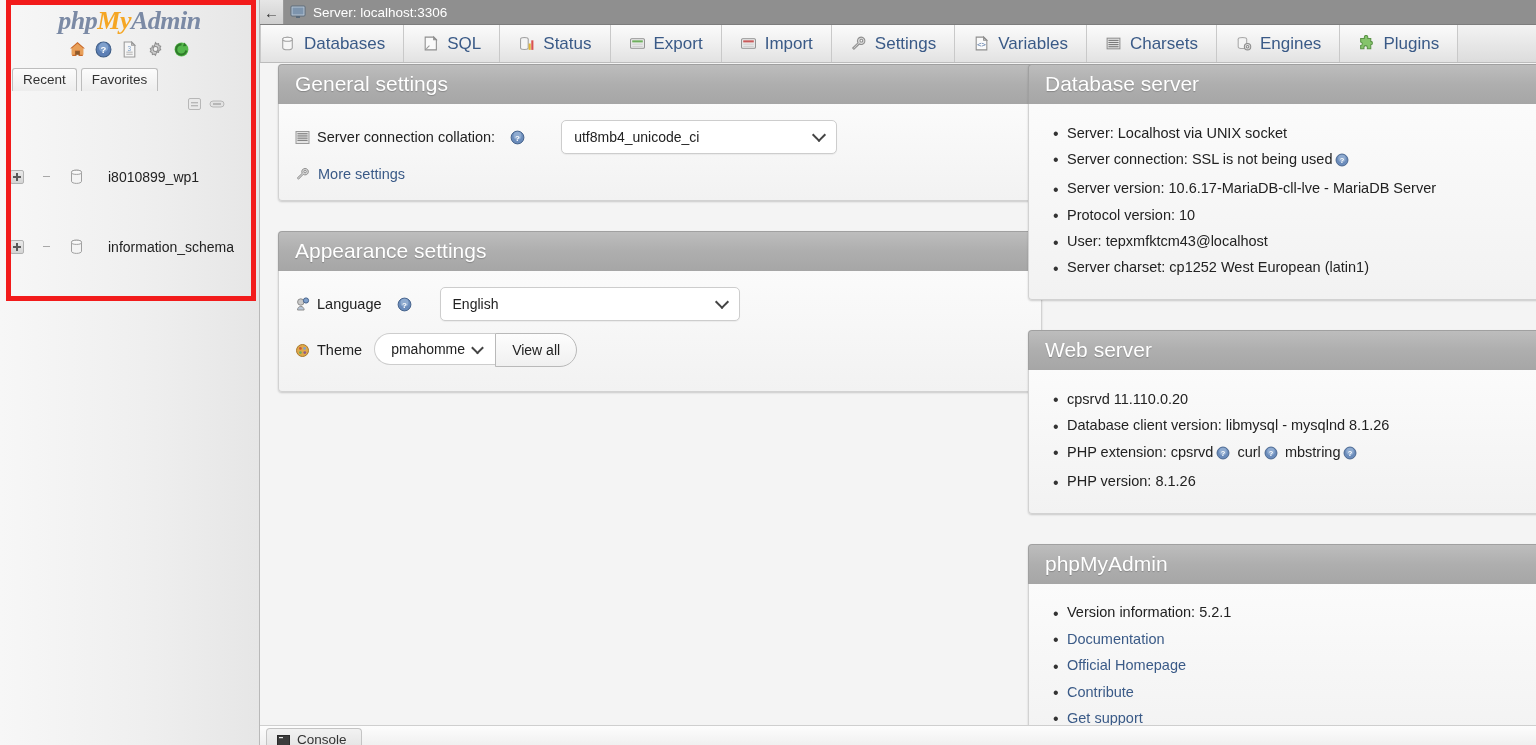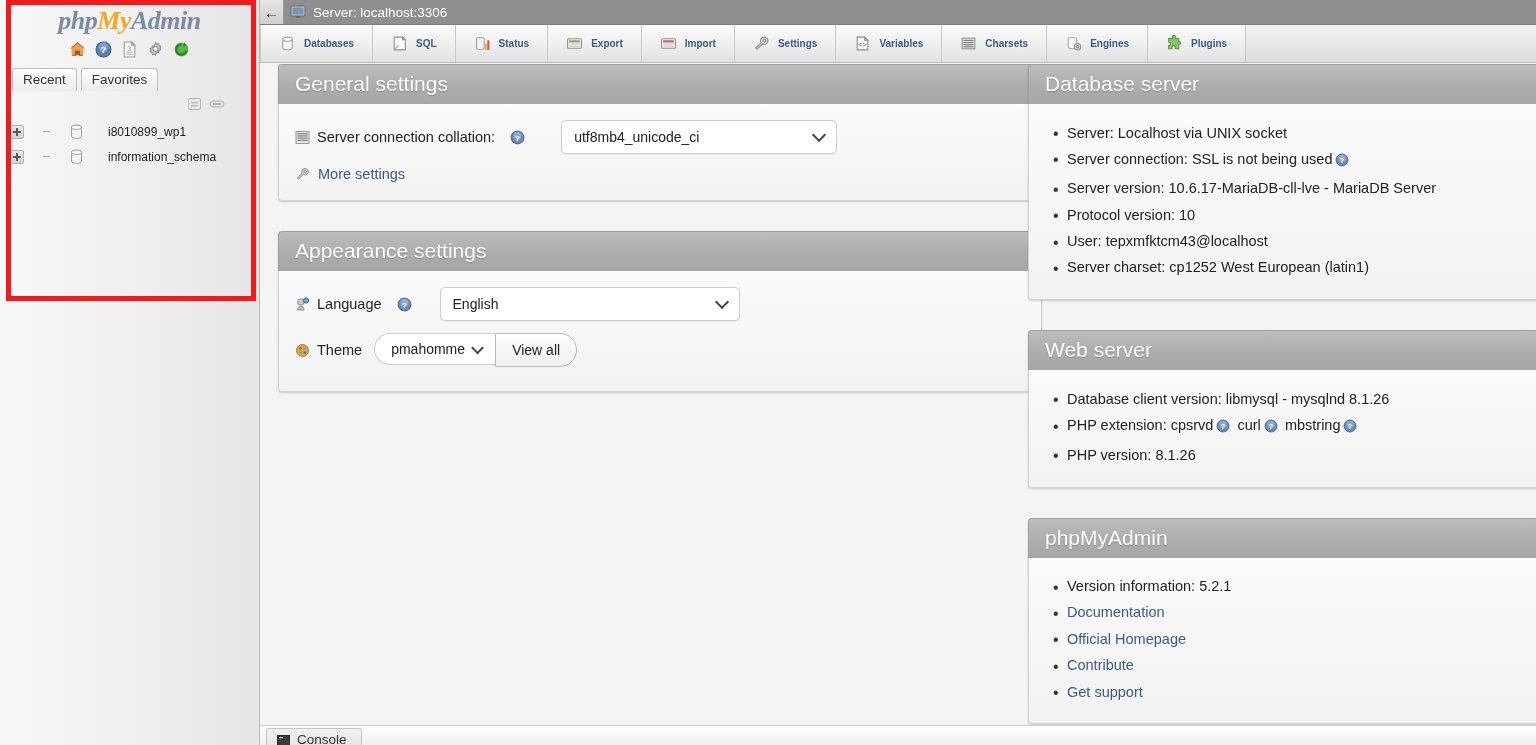--- a/index.html
+++ b/index.html
@@ -43,22 +43,23 @@
 
   .tree-tools {
     display: flex; justify-content: flex-end; gap: 6px;
     padding: 4px 34px 0 0; height: 22px; align-items: center;
   }
   .tree-tools .ic { width: 16px; height: 14px; display: block; opacity: .55; }
 
   .db-tree { padding: 6px 0 0 10px; }
   .db-row {
     display: flex; align-items: center; gap: 19px;
-    height: 25px; font-size: 12px; color: #222;
+    height: 25px; font-size: 14px; color: #222;
     position: relative;
+    margin-top: 45px;
   }
   .db-row .plus {
     width: 14px; height: 14px; flex: 0 0 14px;
     background: linear-gradient(to bottom,#e9e9e9,#d4d4d4);
     border: 1px solid #b2b2b2; border-radius: 2px;
     position: relative; cursor: pointer;
   }
   .db-row .plus::before, .db-row .plus::after {
     content: ""; position: absolute; background: #5a5a5a;
   }
@@ -98,21 +99,21 @@
     background: linear-gradient(to bottom,#f3f3f3,#dcdcdc);
     border-bottom: 1px solid #bcbcbc;
   }
   .tab {
     display: flex; align-items: center; gap: 8px;
     padding: 0 18px; cursor: pointer;
     border-right: 1px solid #c9c9c9;
     background: linear-gradient(to bottom,#fbfbfb 0%,#f0f0f0 48%,#e2e2e2 100%);
   }
   .tab:first-child { border-left: 1px solid #c9c9c9; }
-  .tab .tlabel { font-size: 10px; font-weight: bold; color: #3a5a87; white-space: nowrap; }
+  .tab .tlabel { font-size: 17px; font-weight: normal; color: #3a5a87; white-space: nowrap; }
   .tab .ic { width: 17px; height: 17px; display: block; flex: 0 0 17px; }
 
   .content {
     position: absolute; top: 64px; left: 0; right: 0; bottom: 0;
     overflow: hidden;
   }
   .col-left  { position: absolute; left: 18px; top: 0; width: 764px; }
   .col-right { position: absolute; left: 768px; top: 0; width: 520px; }
 
   .panel { margin-bottom: 30px; border-radius: 4px; box-shadow: 0 1px 2px rgba(0,0,0,.18); }
@@ -509,20 +510,21 @@
               <li>User: tepxmfktcm43@localhost</li>
               <li>Server charset: cp1252 West European (latin1)</li>
             </ul>
           </div>
         </div>
 
         <div class="panel">
           <div class="panel-head">Web server</div>
           <div class="panel-body">
             <ul class="infolist">
+              <li>cpsrvd 11.110.0.20</li>
               <li>Database client version: libmysql - mysqlnd 8.1.26</li>
               <li>
                 <span>PHP extension:</span>
                 <span>cpsrvd</span><span class="inline-help"><svg viewBox="0 0 15 15" width="14" height="14">
                       <circle cx="7.5" cy="7.5" r="6.4" fill="#6b8cbb" stroke="#46638c"></circle>
                       <circle cx="7.5" cy="5.8" r="4" fill="#8fabd0"></circle>
                       <text x="7.5" y="10.6" font-size="8" text-anchor="middle" fill="#fff" font-family="sans-serif" font-weight="bold">?</text>
                     </svg></span>
                 <span>curl</span><span class="inline-help"><svg viewBox="0 0 15 15" width="14" height="14">
                       <circle cx="7.5" cy="7.5" r="6.4" fill="#6b8cbb" stroke="#46638c"></circle>

